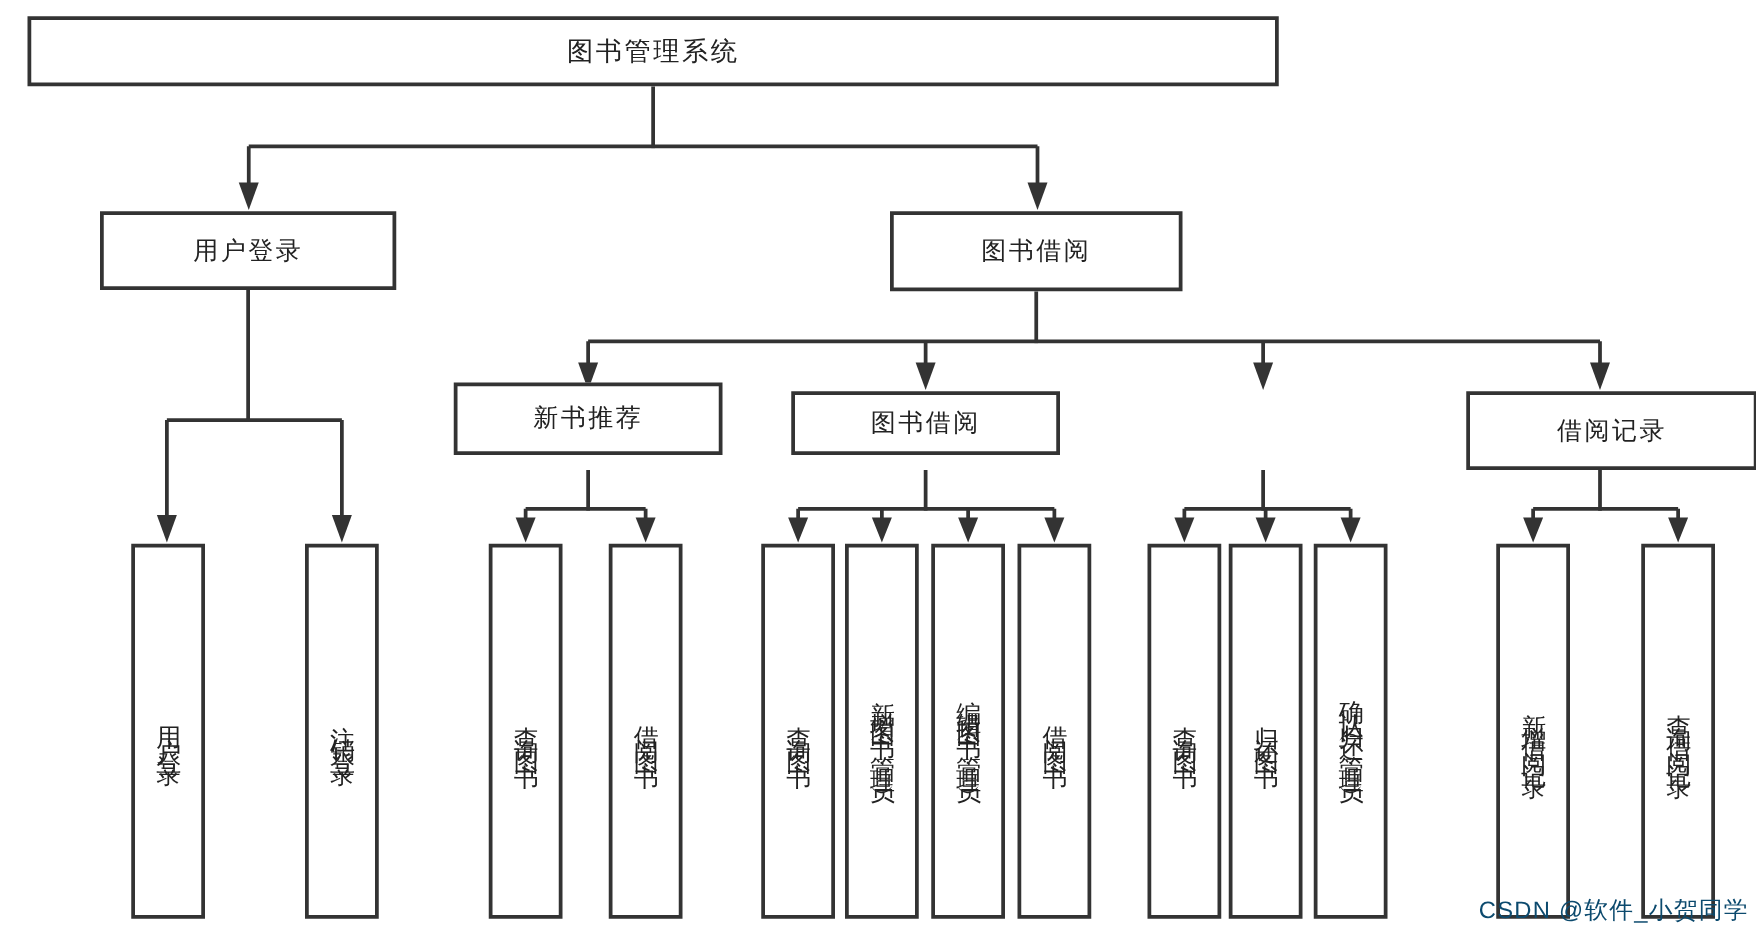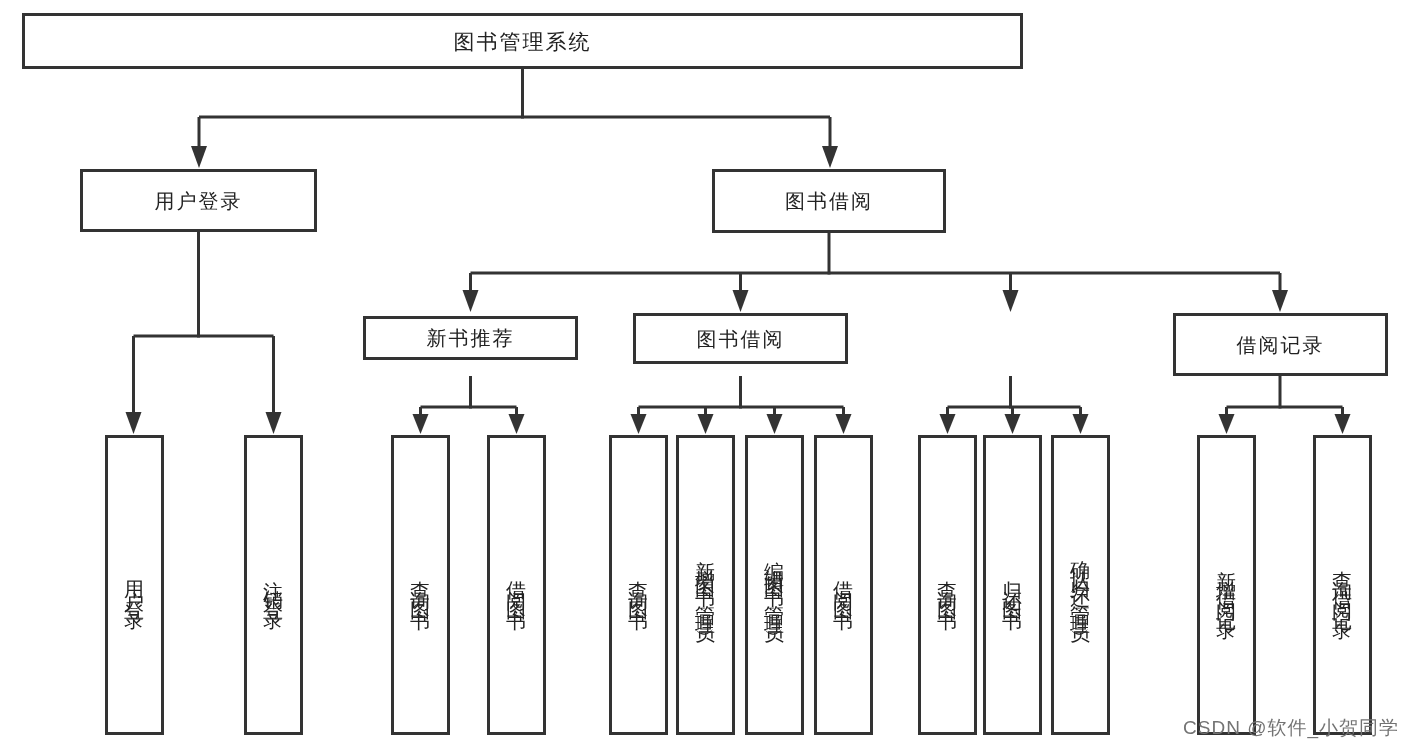--- a/index.html
+++ b/index.html
@@ -31,21 +31,21 @@
     font-size: 20px;
     letter-spacing: 10px;
   }
   .node.v.long { letter-spacing: 9px; }
   .watermark {
     position: absolute;
     top: 715px;
     right: 6px;
     font-size: 19px;
     letter-spacing: 1px;
-    color: #737373;
+    color: #0c4a6e;
     z-index: 5;
     white-space: nowrap;
   }
 </style>
 </head>
 <body>
 
 <div class="canvas">
 
   <svg class="connectors" width="1405" height="747" viewBox="0 0 1405 747">
@@ -116,23 +116,23 @@
       <path d="M1218.5 414 L1234.5 414 L1226.5 434 Z"></path>
       <path d="M1334.5 414 L1350.5 414 L1342.5 434 Z"></path>
     </g>
   </svg>
 
   <div class="node h root" style="left:22px;top:13px;width:1001px;height:56px">图书管理系统</div>
 
   <div class="node h" style="left:80px;top:169px;width:237px;height:63px">用户登录</div>
   <div class="node h" style="left:712px;top:169px;width:234px;height:64px">图书借阅</div>
 
-  <div class="node h" style="left:363px;top:316px;width:215px;height:44px">新书推荐</div>
+  <div class="node h" style="left:363px;top:306px;width:215px;height:58px">新书推荐</div>
   <div class="node h" style="left:633px;top:313px;width:215px;height:51px">图书借阅</div>
-  <div class="node h" style="left:1173px;top:313px;width:215px;height:63px">借阅记录</div>
+  <div class="node h" style="left:1173px;top:313px;width:233px;height:63px">借阅记录</div>
 
   <div class="node v" style="left:105px;top:435px;width:59px;height:300px">用户登录</div>
   <div class="node v" style="left:244px;top:435px;width:59px;height:300px">注销登录</div>
   <div class="node v" style="left:391px;top:435px;width:59px;height:300px">查询图书</div>
   <div class="node v" style="left:487px;top:435px;width:59px;height:300px">借阅图书</div>
   <div class="node v" style="left:609px;top:435px;width:59px;height:300px">查询图书</div>
   <div class="node v long" style="left:676px;top:435px;width:59px;height:300px">新增图书（管理员）</div>
   <div class="node v long" style="left:745px;top:435px;width:59px;height:300px">编辑图书（管理员）</div>
   <div class="node v" style="left:814px;top:435px;width:59px;height:300px">借阅图书</div>
   <div class="node v" style="left:918px;top:435px;width:59px;height:300px">查询图书</div>

